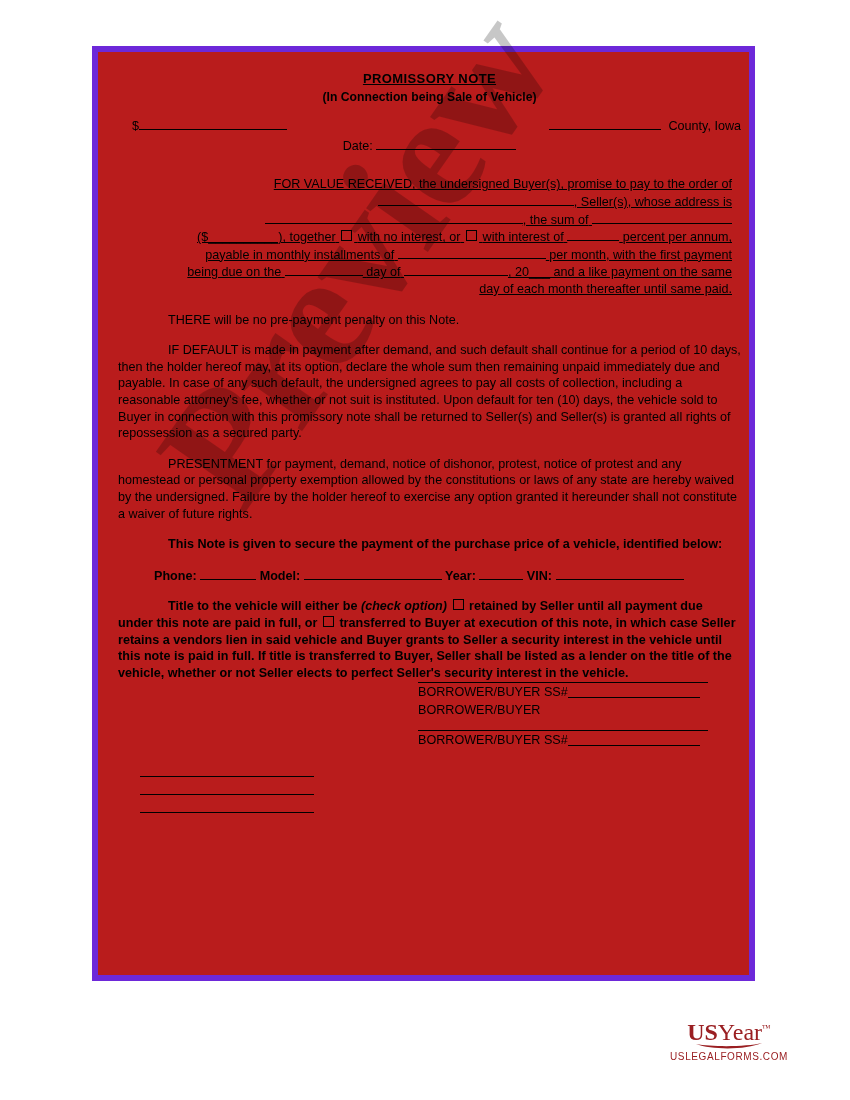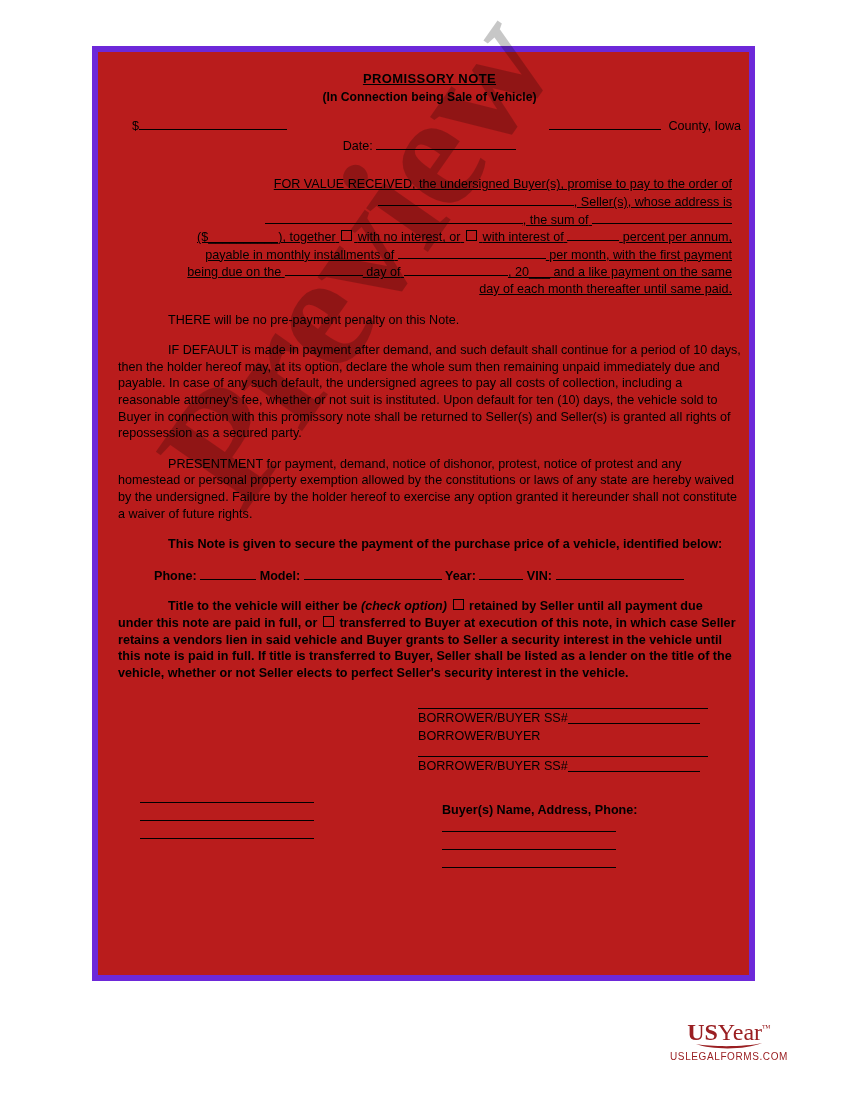--- a/index.html
+++ b/index.html
@@ -91,21 +91,20 @@
   .sec-bold {
     font-weight: bold;
   }
   .vehicle-row {
     margin: 14px 0 0 0;
     padding-left: 36px;
     font-weight: bold;
     white-space: nowrap;
   }
   .sig-block {
-    margin-top: 26px;
     padding-left: 300px;
   }
   .sig-line {
     border-bottom: 1px solid #000;
     width: 290px;
     height: 1px;
   }
   .sig-label {
     margin-top: 1px;
     font-size: 12.6px;
@@ -279,26 +278,20 @@
         <span>BORROWER/BUYER SS#</span><span class="ss-line"></span>
       </div>
     </div>
 
     <div class="addr-wrap">
       <div class="addr-col seller">
         <div class="addr-line"></div>
         <div class="addr-line"></div>
         <div class="addr-line"></div>
       </div>
-      <div class="addr-col buyer">
-        <div class="addr-head">Buyer(s) Name, Address, Phone:</div>
-        <div class="addr-line"></div>
-        <div class="addr-line"></div>
-        <div class="addr-line"></div>
-      </div>
     </div>
 
   </div>
 </div>
 
 <div class="watermark">
   <span>Preview</span>
 </div>
 
 <div class="footer-logo">

